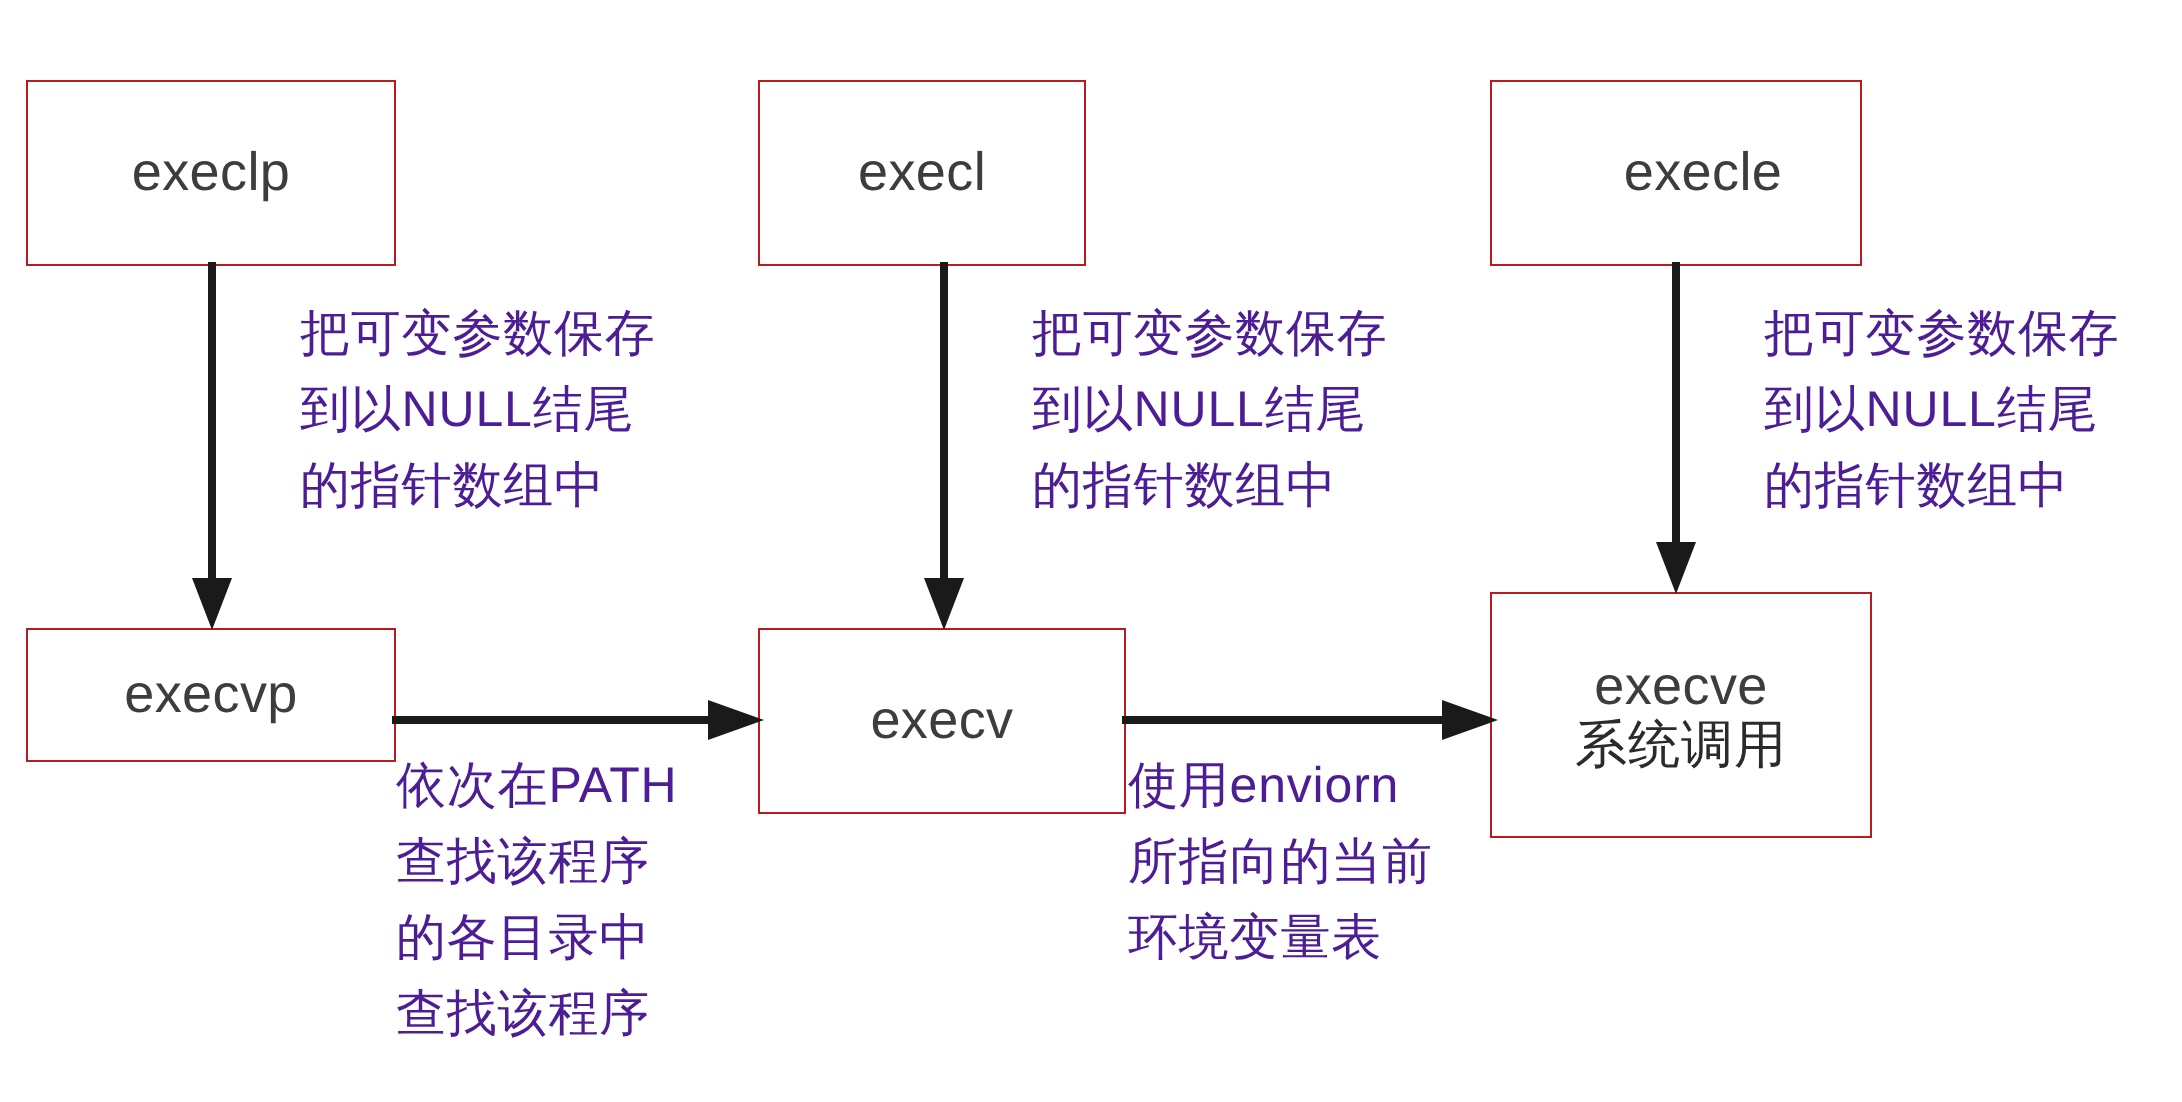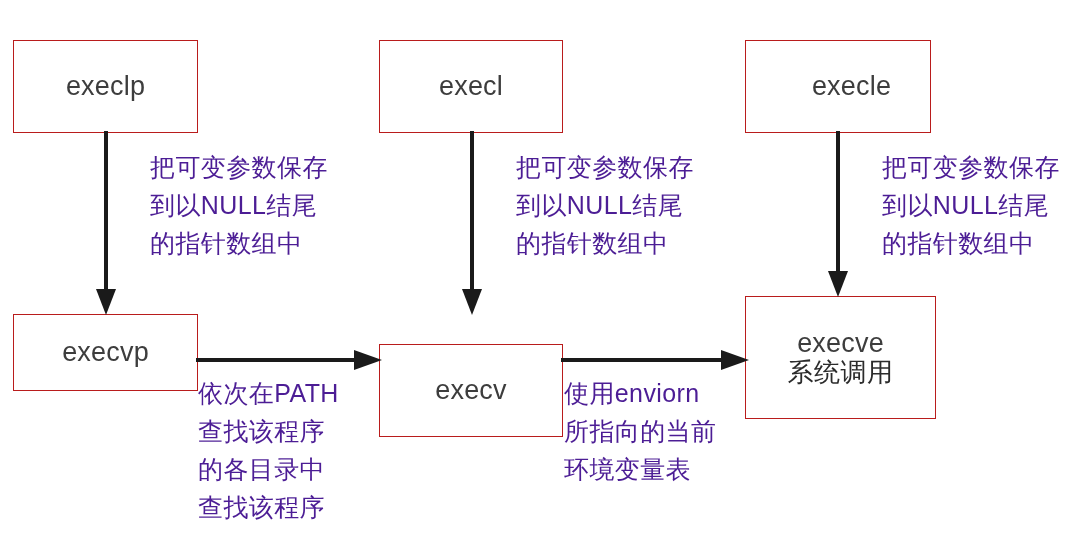--- a/index.html
+++ b/index.html
@@ -37,24 +37,24 @@
     letter-spacing: 0.2px;
     color: #3d3d3d;
   }
   .node .label-cn {
     font-size: 26px;
     color: #2b2b2b;
     letter-spacing: 0.5px;
   }
 
   .node-execlp { left: 13px;  top: 40px;  width: 185px; height: 93px; }
-  .node-execl  { left: 379px; top: 40px;  width: 184px; height: 93px; }
+  .node-execl  { left: 379px; top: 40px;  width: 164px; height: 93px; }
   .node-execle { left: 745px; top: 40px;  width: 186px; height: 93px; padding-left: 27px; }
-  .node-execvp { left: 13px;  top: 314px; width: 185px; height: 77px; }
-  .node-execv  { left: 379px; top: 314px; width: 184px; height: 93px; margin-top: 30px; }
+  .node-execvp { left: 13px;  top: 314px; width: 185px; height: 67px; }
+  .node-execv  { left: 379px; top: 314px; width: 184px; height: 93px; }
   .node-execve { left: 745px; top: 296px; width: 191px; height: 123px; }
 
   
   .conn {
     position: absolute;
   }
   .conn svg { display: block; overflow: visible; }
 
   .conn-v-1 { left: 96px;  top: 131px; }
   .conn-v-2 { left: 462px; top: 131px; }

